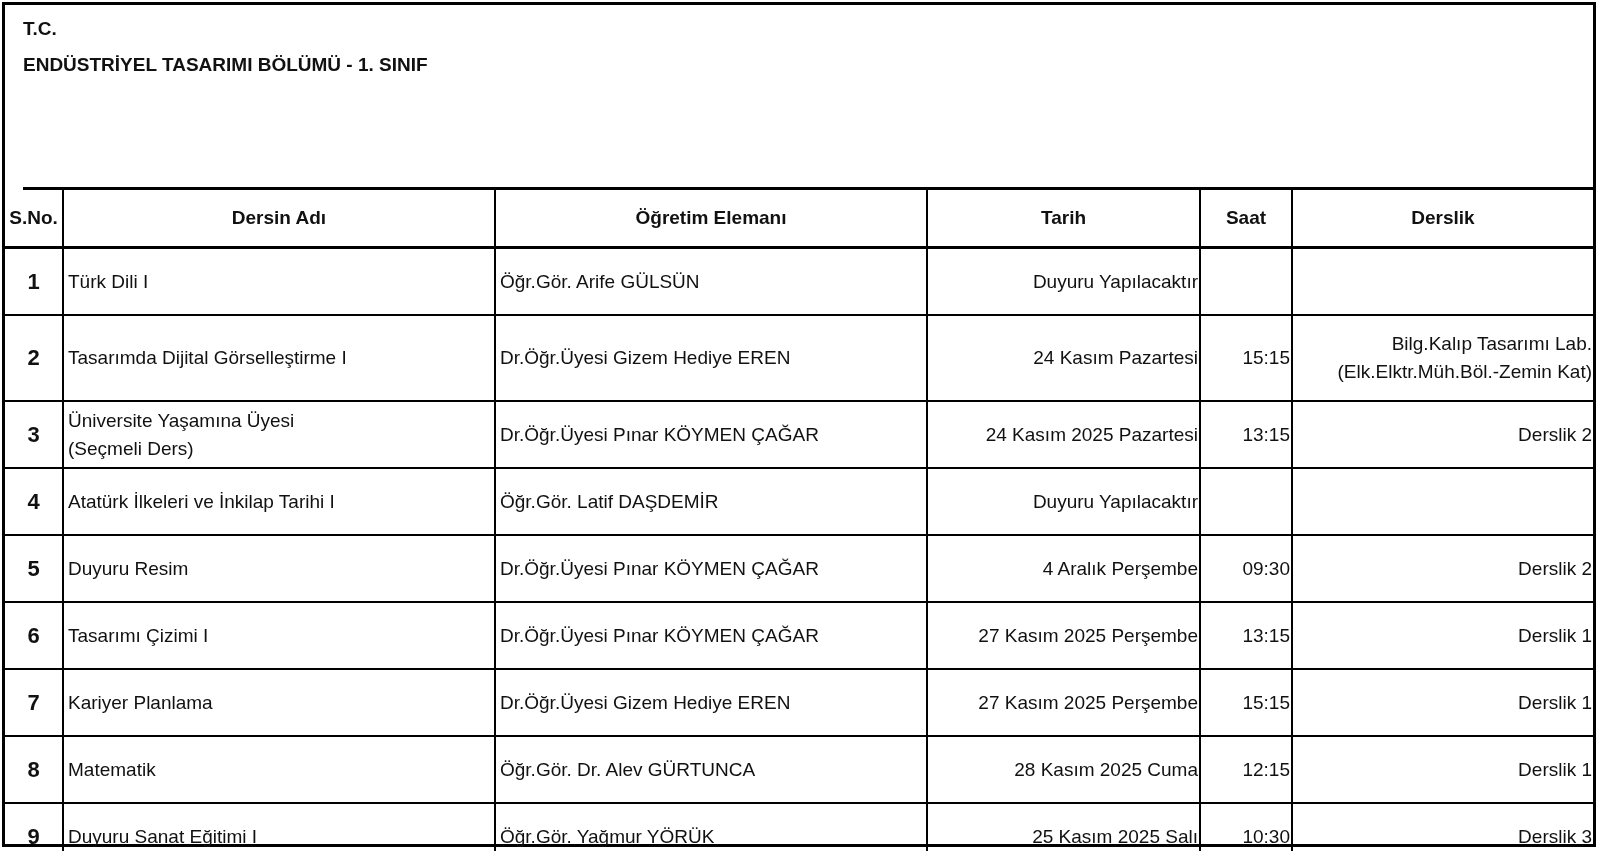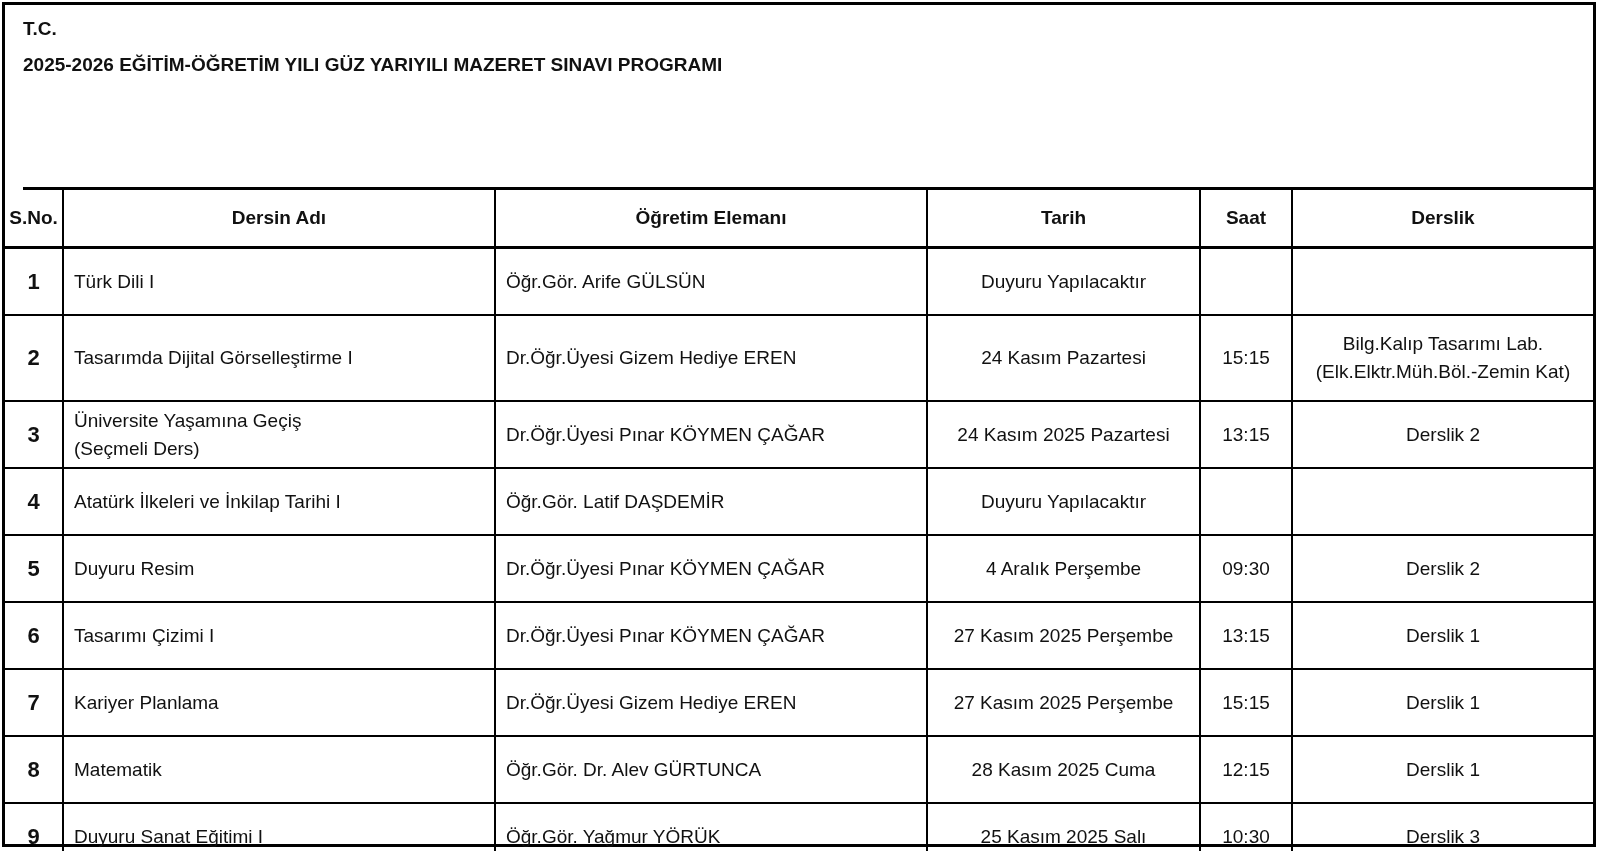--- a/index.html
+++ b/index.html
@@ -8,32 +8,32 @@
   .title-block { height: 185px; border-bottom: 3px solid #000; box-sizing: border-box; text-align: left; padding-top: 6px; margin-left: 18px; }
   .title-line { font-weight: bold; font-size: 19px; line-height: 36px; height: 36px; }
   table { border-collapse: collapse; width: 100%; table-layout: fixed; }
   col.c1 { width: 58px; } col.c2 { width: 432px; } col.c3 { width: 432px; }
   col.c4 { width: 273px; } col.c5 { width: 92px; } col.c6 { width: auto; }
   th { font-weight: bold; font-size: 19px; height: 54px; border-right: 2px solid #000; border-bottom: 3px solid #000; text-align: center; border-radius: 7px; }
   td { font-size: 19px; border-right: 2px solid #000; border-bottom: 2px solid #000; height: 63px; vertical-align: middle; line-height: 28px; }
   tr:last-child td { border-bottom: none; }
   th:last-child, td:last-child { border-right: none; }
   td.sno { text-align: center; font-weight: bold; font-size: 22px; }
-  td.left { text-align: left; padding-left: 10px; }
-  td.center { text-align: center; }
+  td.left { text-align: left; padding-left: 4px; }
+  td.center { text-align: right; }
   tr.tall td { height: 82px; }
   .blk { display: block; }
 </style>
 </head>
 <body>
 
 <div class="sheet">
   <div class="title-block">
     <div class="title-line">T.C.</div>
-    <div class="title-line">2025-2026 EĞİTİM-ÖĞRETİM YILI GÜZ YARIYILI MAZERET SINAVI PROGRAMI</div>
+    <div class="title-line">ENDÜSTRİYEL TASARIMI BÖLÜMÜ - 1. SINIF</div>
   </div>
 
   <table>
     <colgroup>
         <col class="c1">
         <col class="c2">
         <col class="c3">
         <col class="c4">
         <col class="c5">
         <col class="c6">
@@ -70,21 +70,21 @@
         <td class="center">24 Kasım Pazartesi</td>
         <td class="center">15:15</td>
         <td class="center">
           <span class="blk">Bilg.Kalıp Tasarımı Lab.</span>
           <span class="blk">(Elk.Elktr.Müh.Böl.-Zemin Kat)</span>
         </td>
       </tr>
       <tr>
         <td class="sno">3</td>
         <td class="left">
-          <span class="blk">Üniversite Yaşamına Geçiş</span>
+          <span class="blk">Üniversite Yaşamına Üyesi</span>
           <span class="blk">(Seçmeli Ders)</span>
         </td>
         <td class="left">Dr.Öğr.Üyesi Pınar KÖYMEN ÇAĞAR</td>
         <td class="center">24 Kasım 2025 Pazartesi</td>
         <td class="center">13:15</td>
         <td class="center">
             <span class="blk">Derslik 2</span>
           </td>
       </tr>
       <tr>

